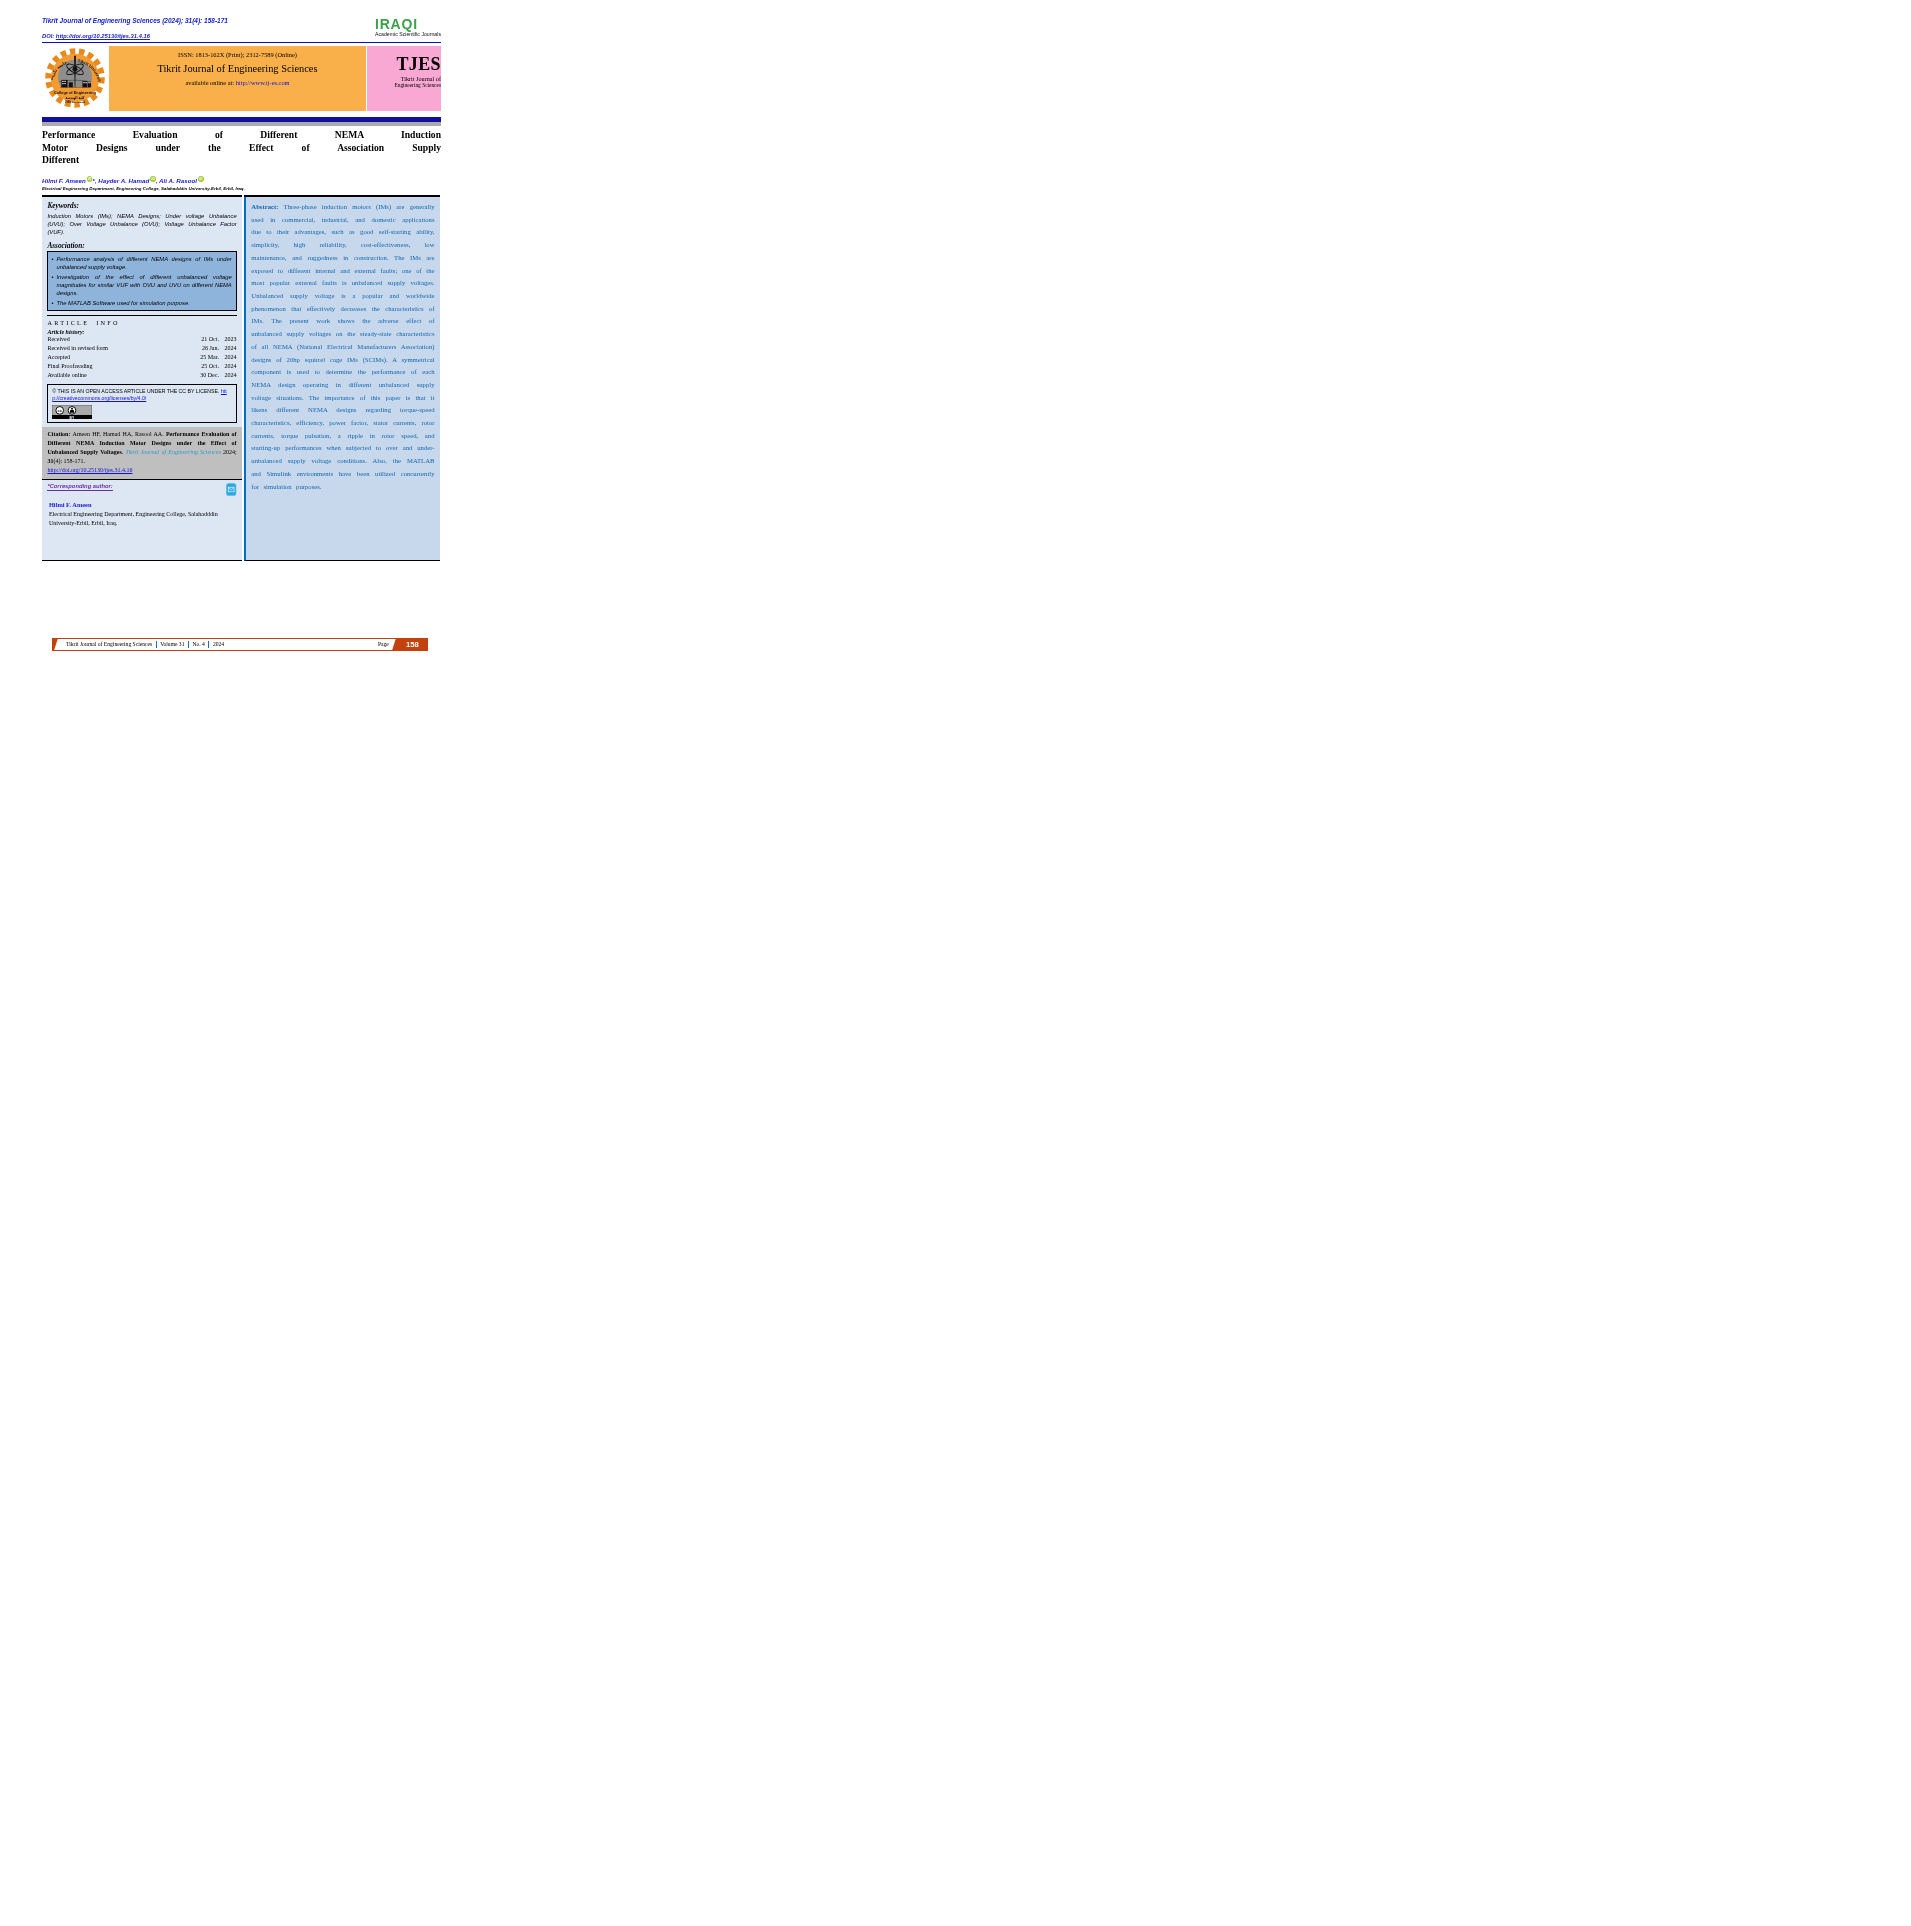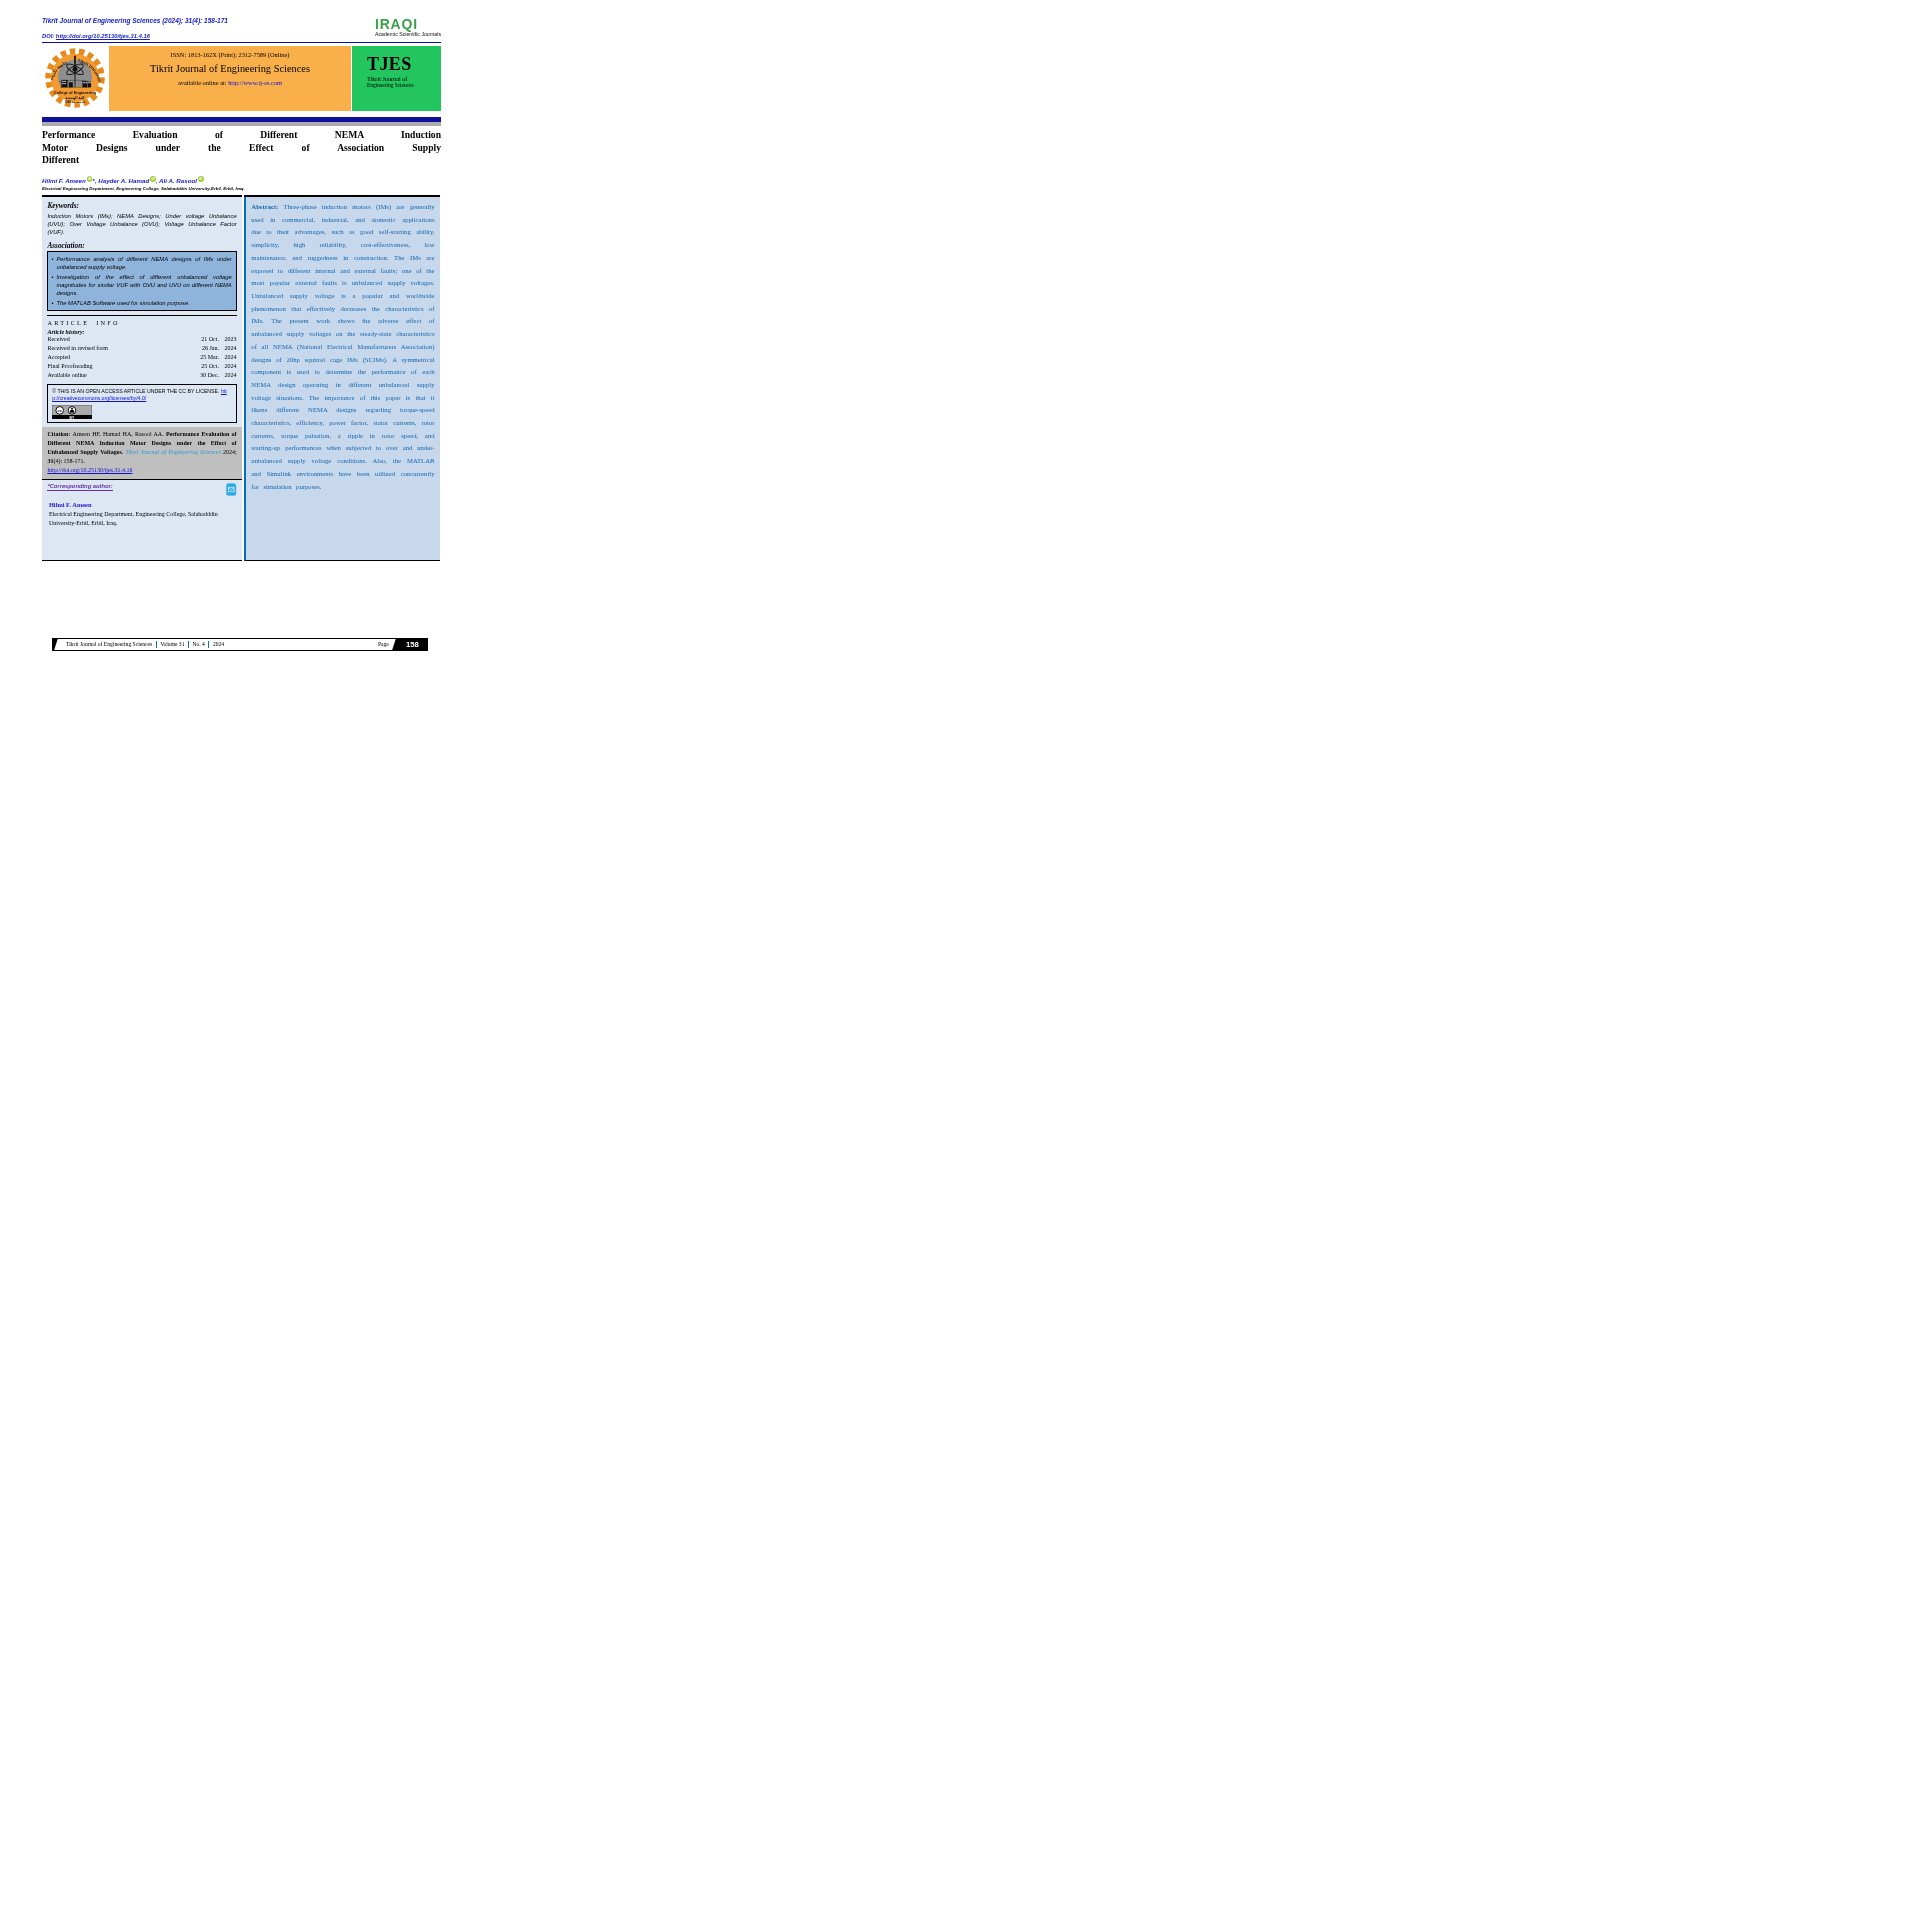--- a/index.html
+++ b/index.html
@@ -21,21 +21,21 @@
   .rule-blue{height:1.5px;background:#0B0BC4;margin-top:2.7px;}
 
   
   .banner{display:flex;margin-top:2.3px;height:65px;}
   .logo-cell{width:66px;display:flex;align-items:center;justify-content:center;background:#fff;}
   .orange{flex:1;background:#F9B04A;text-align:center;margin:0 1.2px;}
   .issn{font-size:6.4px;margin-top:5px;}
   .banner-jname{font-size:10.4px;margin-top:5px;}
   .avail{font-size:6.4px;margin-top:5.8px;}
   .avail a{color:#1010E0;text-decoration:none;cursor:pointer;}
-  .tjes-cell{width:74px;background:#22c55e;text-align:left;padding-left:15px;}
+  .tjes-cell{width:74px;background:#f9a8d4;text-align:right;}
   .tjes-acronym{font-size:18px;font-weight:bold;letter-spacing:0.4px;margin-top:9.2px;line-height:18.5px;}
   .tjes-l1{font-size:6.2px;margin-top:1.2px;}
   .tjes-l2{font-size:5.4px;margin-top:0.4px;}
 
   .bar-navy{height:5.4px;background:#10109B;margin-top:6.2px;}
   .bar-gray{height:3.5px;background:#ABABAB;}
 
   
   .title{margin-top:3.5px;}
   .title-line{font-size:9.6px;line-height:12.3px;text-align:justify;text-align-last:justify;}
@@ -88,21 +88,21 @@
               font-size:5.8px;color:#6B2FA8;border-bottom:0.8px solid #6B2FA8;padding-bottom:0.4px;}
   .corr-name{margin-top:4.6px;font-size:6.4px;font-weight:bold;color:#2222D8;padding-left:1.5px;}
   .corr-affil{margin-top:2.3px;font-size:6px;line-height:8.9px;padding-left:1.5px;}
 
   .abstract-box{flex:1;background:#C7D8EC;border-left:2.3px solid #0070C0;border-bottom:1.5px solid #000;
                 padding:4.2px 5.8px 0 5px;overflow:hidden;}
   .abstract-text{font-size:6.7px;line-height:12.7px;color:#1367B1;text-align:justify;word-spacing:2.7px;}
   .abstract-text .a-label{font-weight:bold;}
 
   
-  .footer{position:absolute;left:52px;top:638px;width:376px;height:13px;background:#000000;}
+  .footer{position:absolute;left:52px;top:638px;width:376px;height:13px;background:#c2410c;}
   .foot-white{position:absolute;left:3.5px;top:1.2px;bottom:1.2px;right:35px;background:#fff;transform:skewX(-18deg);}
   .foot-content{transform:skewX(18deg);display:flex;align-items:center;height:100%;padding:0 3.9px 0 10px;
                 font-size:5.6px;white-space:nowrap;}
   .foot-item{padding:0.4px 3.5px;}
   .foot-item.first{padding-left:0;}
   .foot-item.sep{border-left:0.8px solid #0D72B9;}
   .foot-spacer{flex:1;}
   .foot-page{padding-right:0.8px;}
   .foot-num{position:absolute;right:9.2px;top:0;height:100%;display:flex;align-items:center;
             color:#fff;font:600 7.7px "Liberation Sans","DejaVu Sans",sans-serif;}

